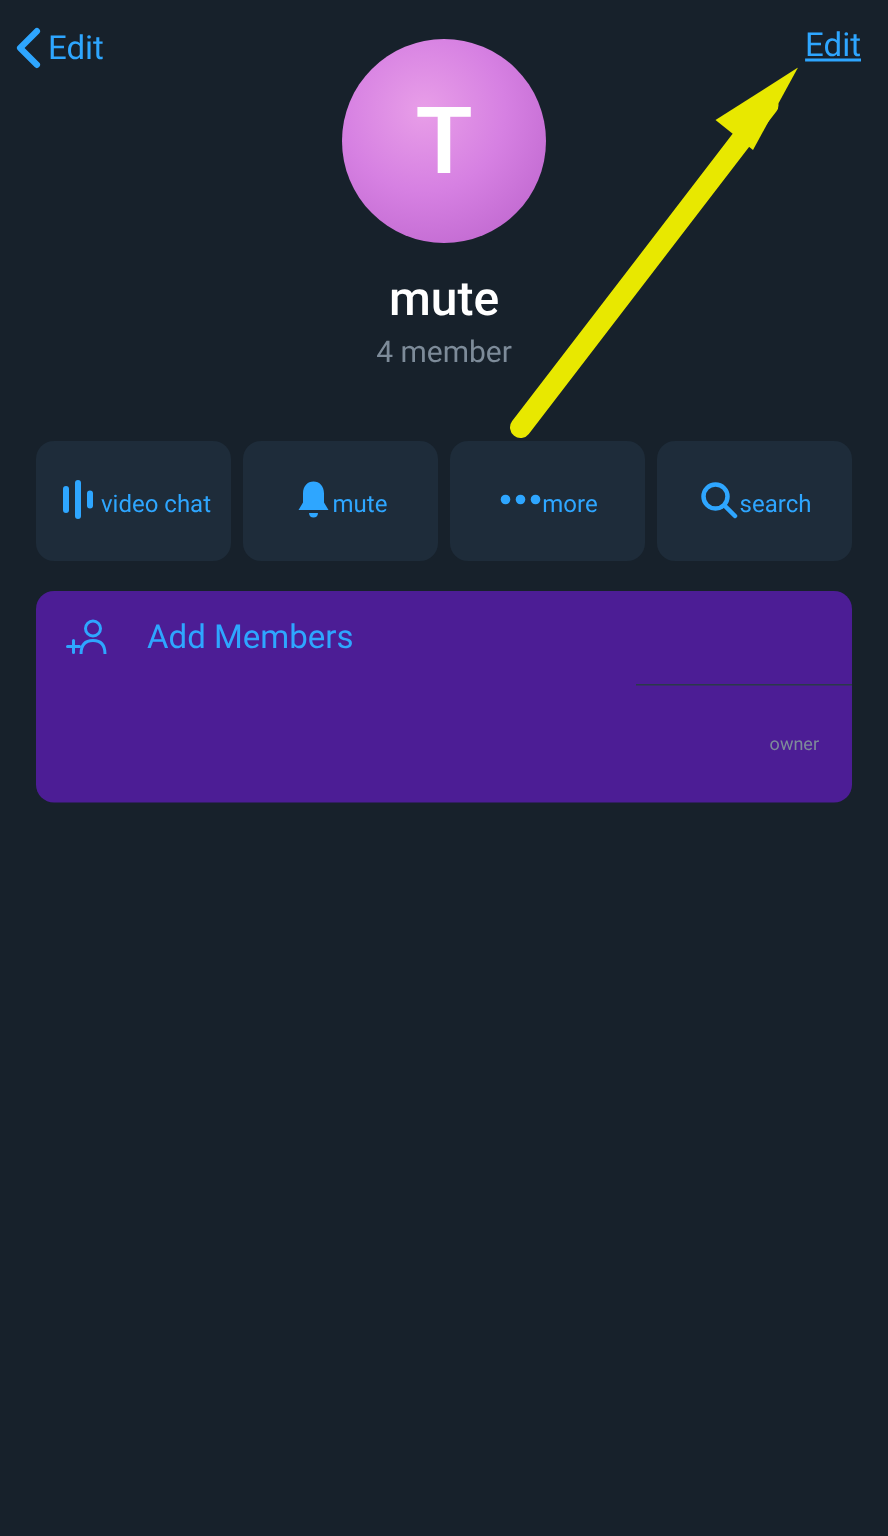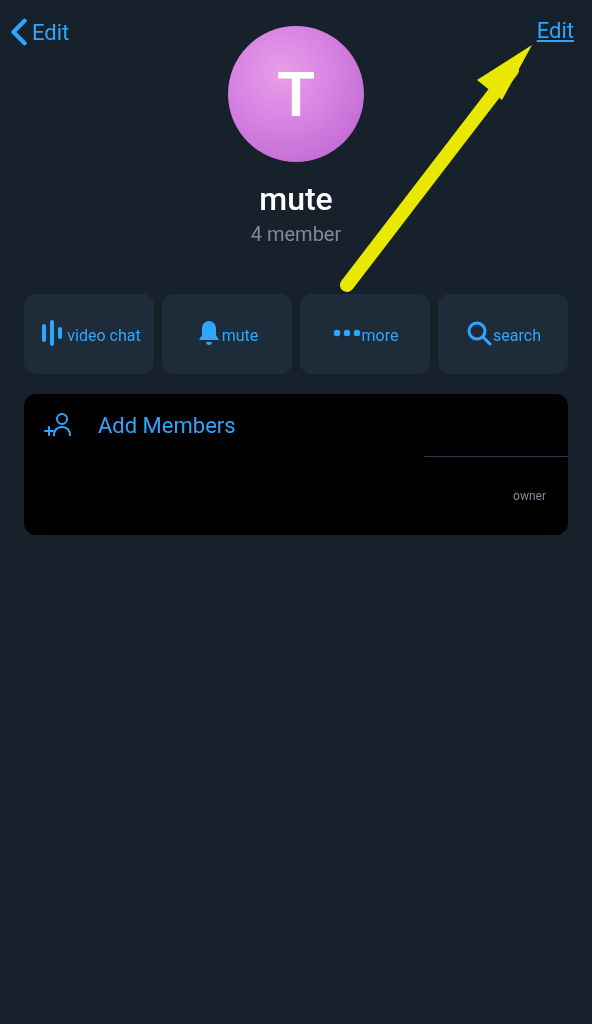--- a/index.html
+++ b/index.html
@@ -92,21 +92,21 @@
       display: flex;
       align-items: center;
       justify-content: center;
     }
     .action-label {
       color: #2ea6ff;
       font-size: 16px;
       margin-top: 4px;
     }
     .members-section {
-      background-color: #000000;
+      background-color: #4c1d95;
       border-radius: 12px;
       margin: 20px 24px 0 24px;
       overflow: hidden;
     }
     .add-members-row {
       display: flex;
       align-items: center;
       padding: 16px 20px;
       cursor: pointer;
     }

